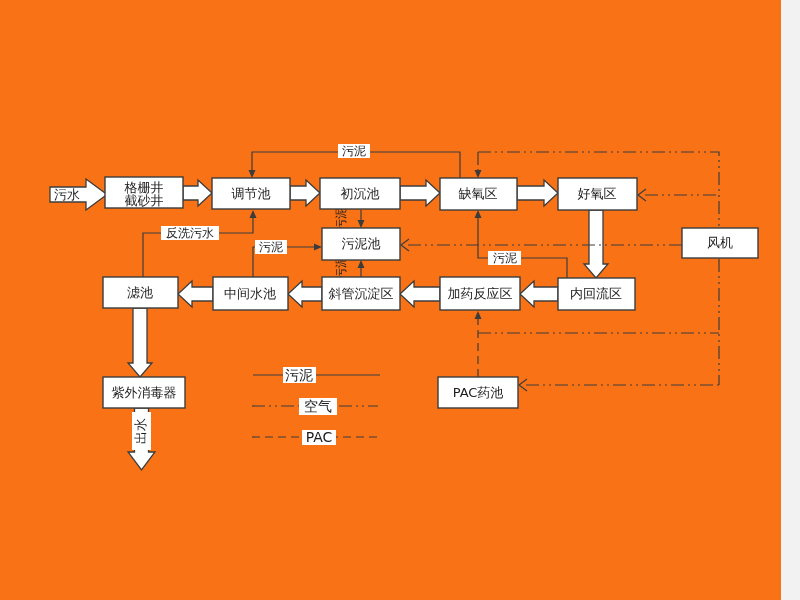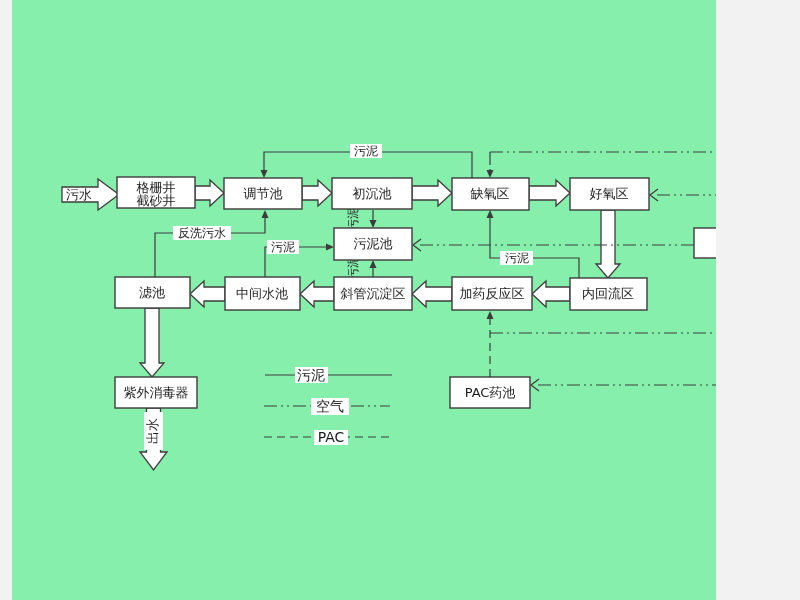--- a/index.html
+++ b/index.html
@@ -1,16 +1,16 @@
 <!DOCTYPE html>
 <html><head>
 <meta charset="utf-8">
 <style>
   html,body{margin:0;padding:0;background:#f2f2f2;}
-  .canvas{width:704px;height:600px;background:#86efac;position:relative;overflow:hidden;margin-left:12px;}
+  .canvas{width:781px;height:600px;background:#f97316;position:relative;overflow:hidden;}
   svg{display:block;}
   .ln{stroke:#3c3c3c;stroke-width:1.2;fill:none;}
   .air{stroke-dasharray:13 4 2 4 2 4;}
   .pacln{stroke-dasharray:8 5;}
   .node-rect{fill:#ffffff;stroke:#3c3c3c;stroke-width:1.4;}
   .blk{fill:#ffffff;stroke:#3c3c3c;stroke-width:1.3;stroke-linejoin:miter;}
   .ah{fill:#3c3c3c;stroke:none;}
   .chev{stroke:#3c3c3c;stroke-width:1.2;fill:none;}
   .mask{fill:#ffffff;}
   text{font-family:"DejaVu Sans",sans-serif;font-size:13px;fill:#1c1c1c;text-anchor:middle;}

